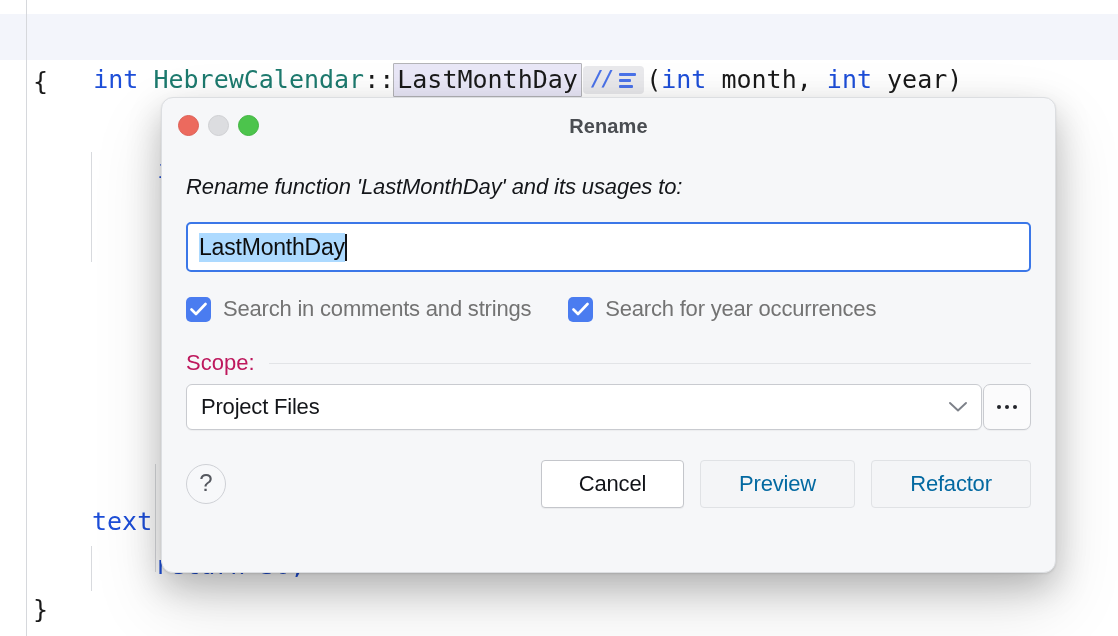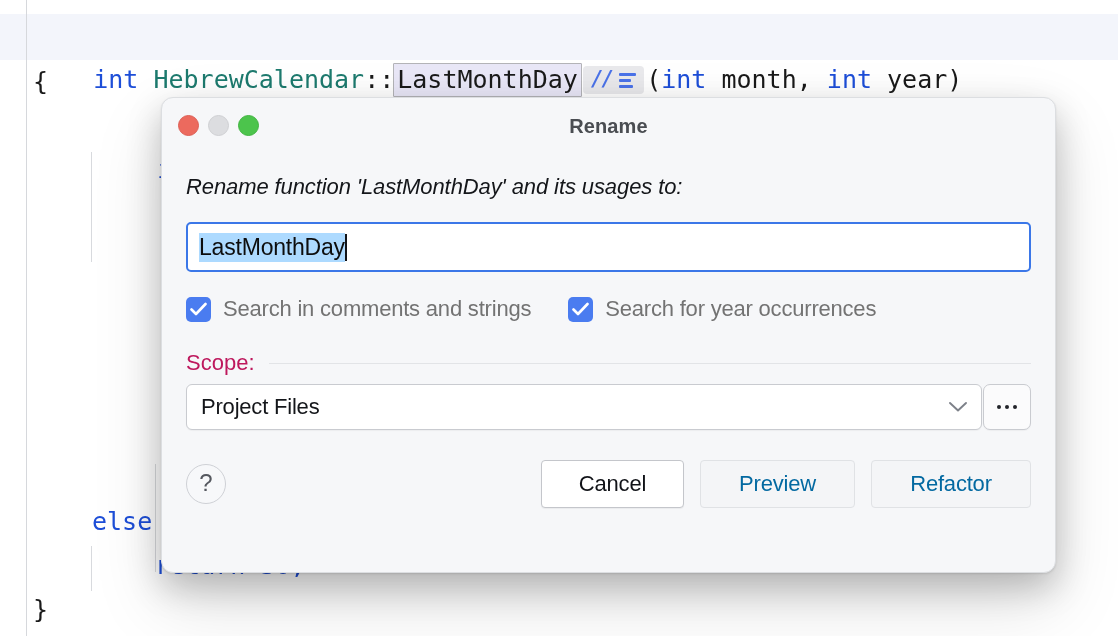--- a/index.html
+++ b/index.html
@@ -351,21 +351,21 @@
   <div class="code-line" style="top:14px;">
     <span class="kw">int</span><span class="plain"> </span><span class="cls">HebrewCalendar</span><span class="plain">::</span><span class="rename-target">LastMonthDay</span><span class="doc-badge"><span class="badge-slashes">//</span><span class="badge-lines"><i></i><i></i><i></i></span></span><span class="plain">(</span><span class="kw">int</span><span class="plain"> month, </span><span class="kw">int</span><span class="plain"> year)</span>
   </div>
 
   <div class="code-line plain" style="top:60px;">{</div>
 
   <div class="code-line" style="top:104px; left:97px;">
     <span class="kw">if</span><span class="plain"> (</span>
   </div>
 
-  <div class="code-line kw" style="top:500px; left:92px;">else</div>
+  <div class="code-line kw" style="top:500px; left:92px;">text</div>
 
   <div class="code-line kw" style="top:544px; left:155px;">return 30;</div>
 
   <div class="code-line plain" style="top:588px;">}</div>
 </div>
 
 <div id="dialog">
 
   <div class="titlebar">
     <div class="traffic">

